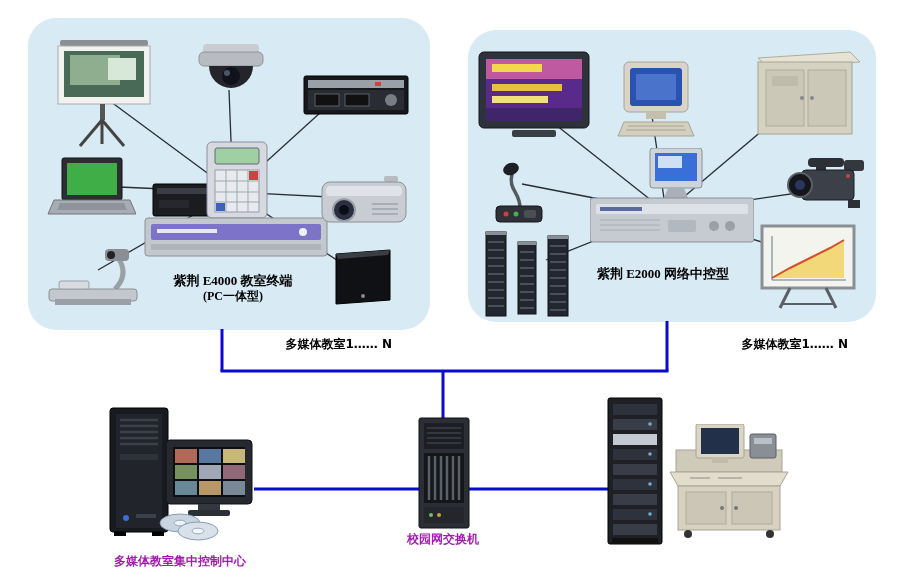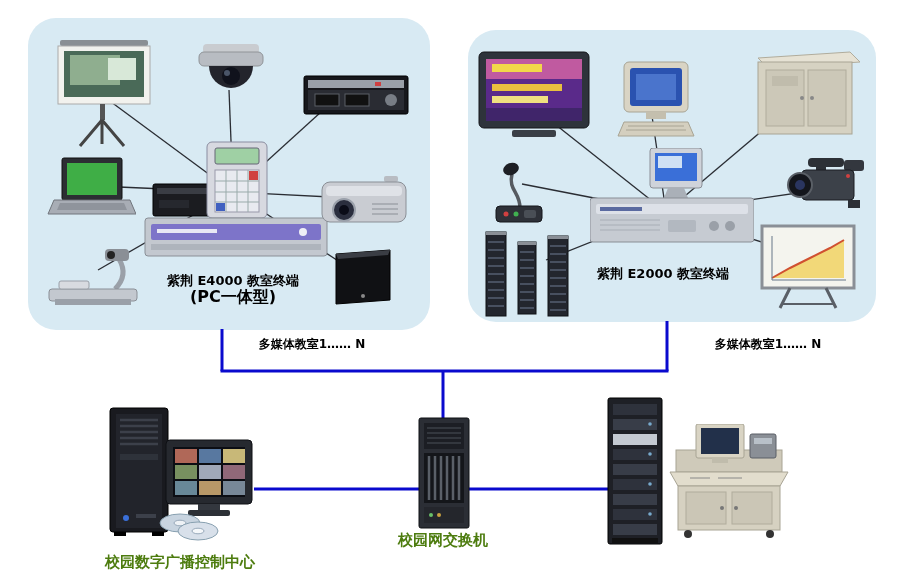--- a/index.html
+++ b/index.html
@@ -3,25 +3,25 @@
 <meta charset="utf-8">
 <style>
   html,body{margin:0;padding:0;background:#fff;}
   .canvas{position:relative;width:900px;height:584px;background:#ffffff;overflow:hidden;
           font-family:"DejaVu Sans",sans-serif;}
   .panel{position:absolute;background:#d8eaf3;border-radius:28px;}
   #panel-left{left:28px;top:18px;width:402px;height:312px;}
   #panel-right{left:468px;top:30px;width:408px;height:292px;}
   .wires{position:absolute;left:0;top:0;pointer-events:none;}
   .dev{position:absolute;line-height:0;}
-  .lbl{position:absolute;text-align:center;color:#000;font-weight:bold;}
+  .lbl{position:absolute;text-align:center;color:#000;font-weight:bold;font-family:Liberation Serif, serif;}
   .lbl .t1{font-size:13px;line-height:16px;}
-  .lbl .t2{font-size:16px;line-height:15px;}
-  .cap{position:absolute;text-align:center;color:#000;font-weight:bold;font-size:12px;}
-  .blbl{position:absolute;text-align:center;color:#4d7c0f;font-weight:bold;font-size:15px;}
+  .lbl .t2{font-size:12px;line-height:15px;}
+  .cap{position:absolute;text-align:right;color:#000;font-weight:bold;font-size:12px;}
+  .blbl{position:absolute;text-align:center;color:#a21caf;font-weight:bold;font-size:12px;}
 </style>
 </head>
 <body>
 
 <div class="canvas">
 
   <div class="panel" id="panel-left"></div>
   <div class="panel" id="panel-right"></div>
 
   <svg class="wires" width="900" height="584">
@@ -336,22 +336,22 @@
         <circle cx="104" cy="110" r="4" fill="#333"></circle>
     </svg>
   </div>
 
   <div class="lbl" style="left:133px;top:273px;width:200px;">
     <div class="t1">紫荆 E4000 教室终端</div>
     <div class="t2">(PC一体型)</div>
   </div>
 
   <div class="lbl" style="left:563px;top:266px;width:200px;">
-    <div class="t1">紫荆 E2000 教室终端</div>
+    <div class="t1">紫荆 E2000 网络中控型</div>
   </div>
 
   <div class="cap" style="left:232px;top:336px;width:160px;">多媒体教室1…… N</div>
   <div class="cap" style="left:688px;top:336px;width:160px;">多媒体教室1…… N</div>
 
-  <div class="blbl" style="left:85px;top:553px;width:190px;">校园数字广播控制中心</div>
+  <div class="blbl" style="left:85px;top:553px;width:190px;">多媒体教室集中控制中心</div>
   <div class="blbl" style="left:363px;top:531px;width:160px;">校园网交换机</div>
 
 </div>
 
 </body></html>

